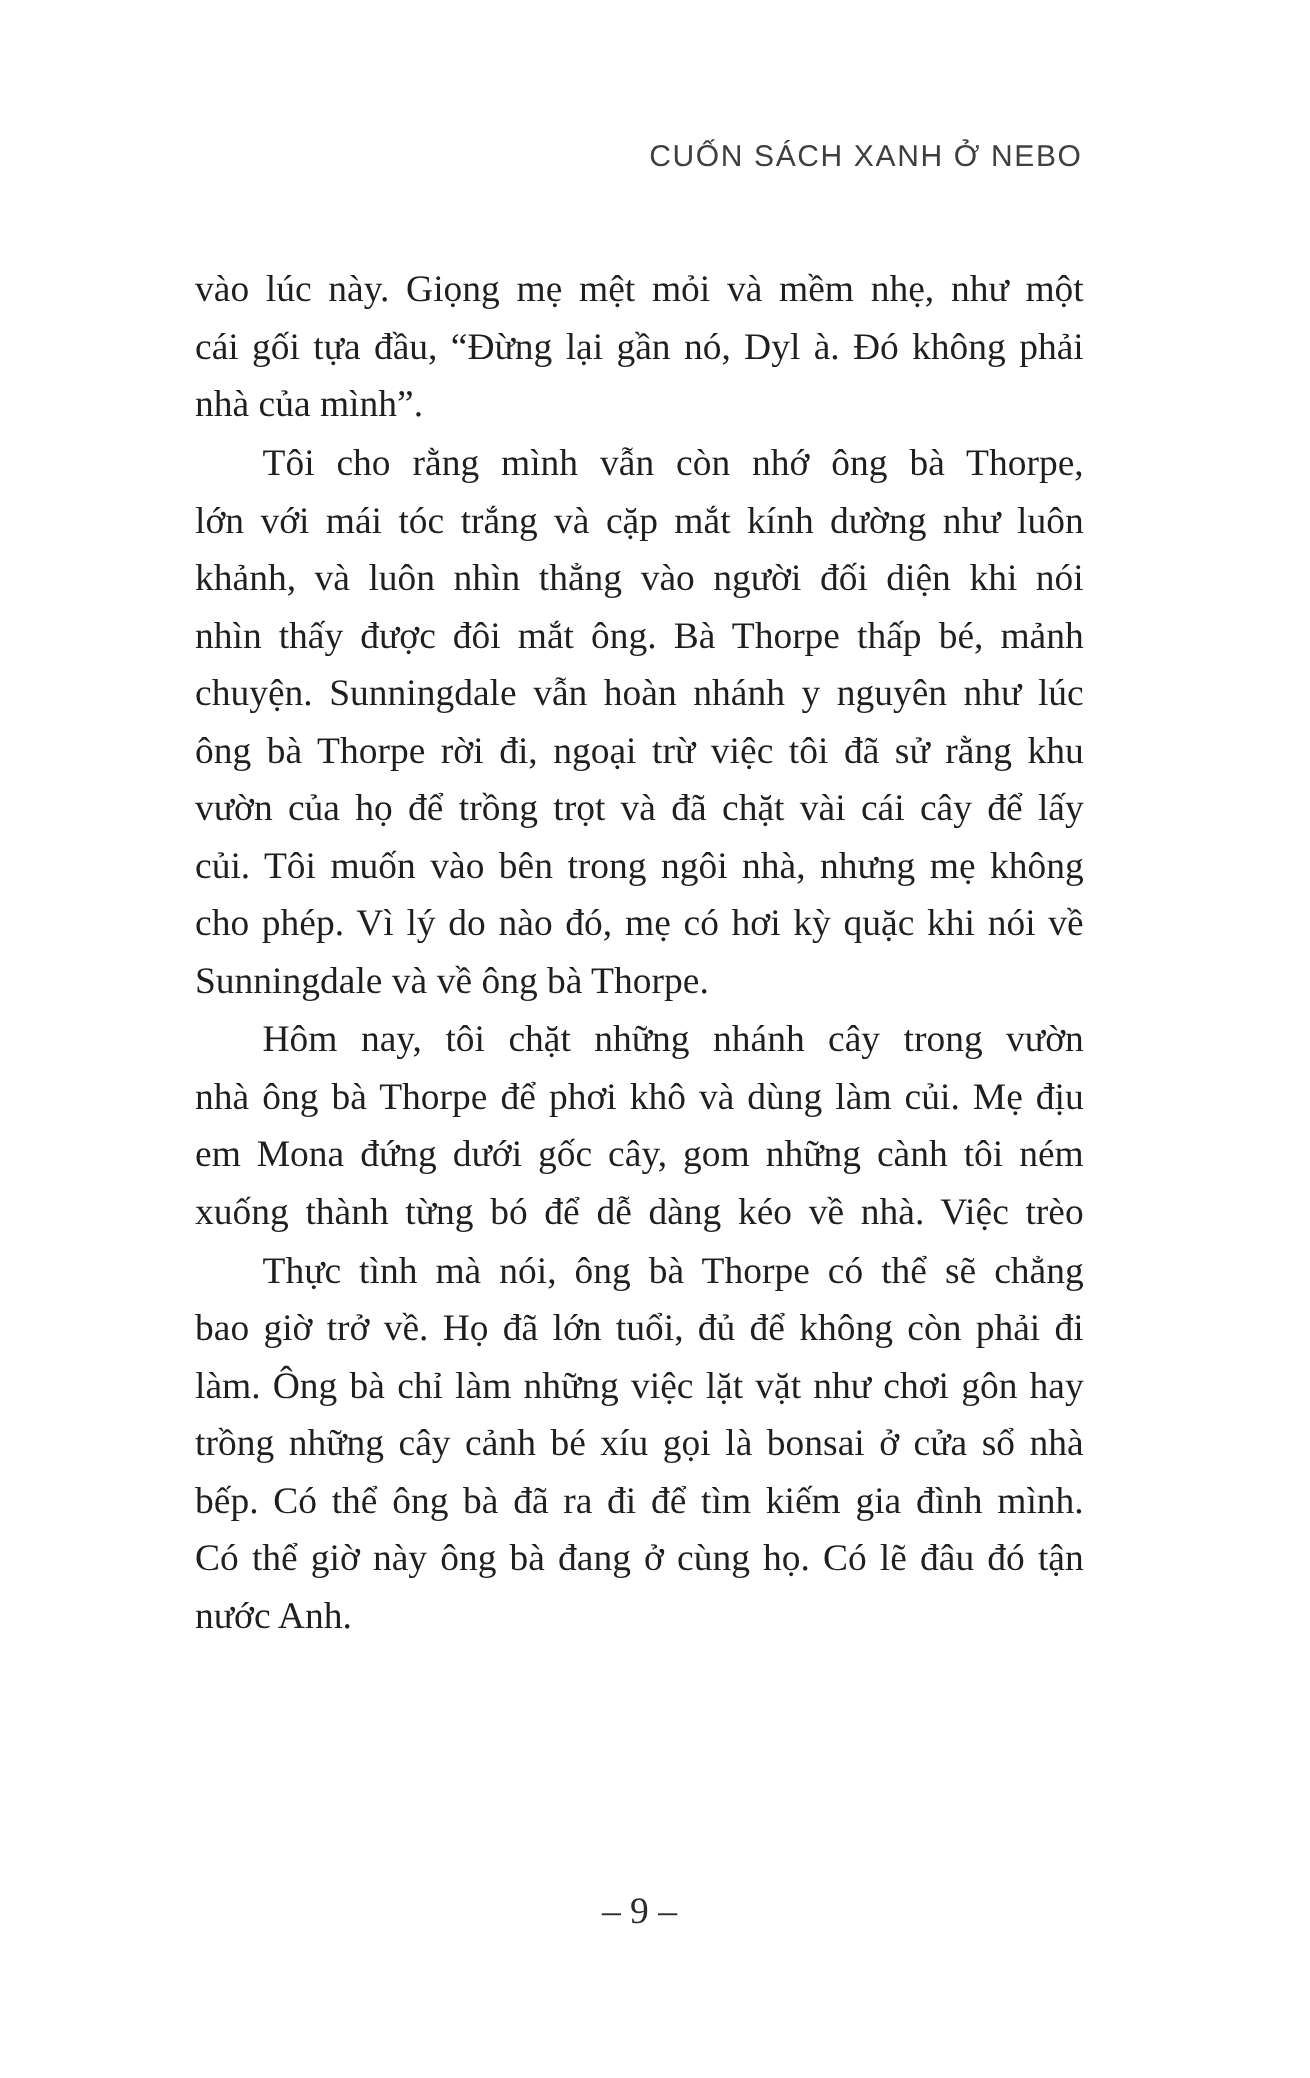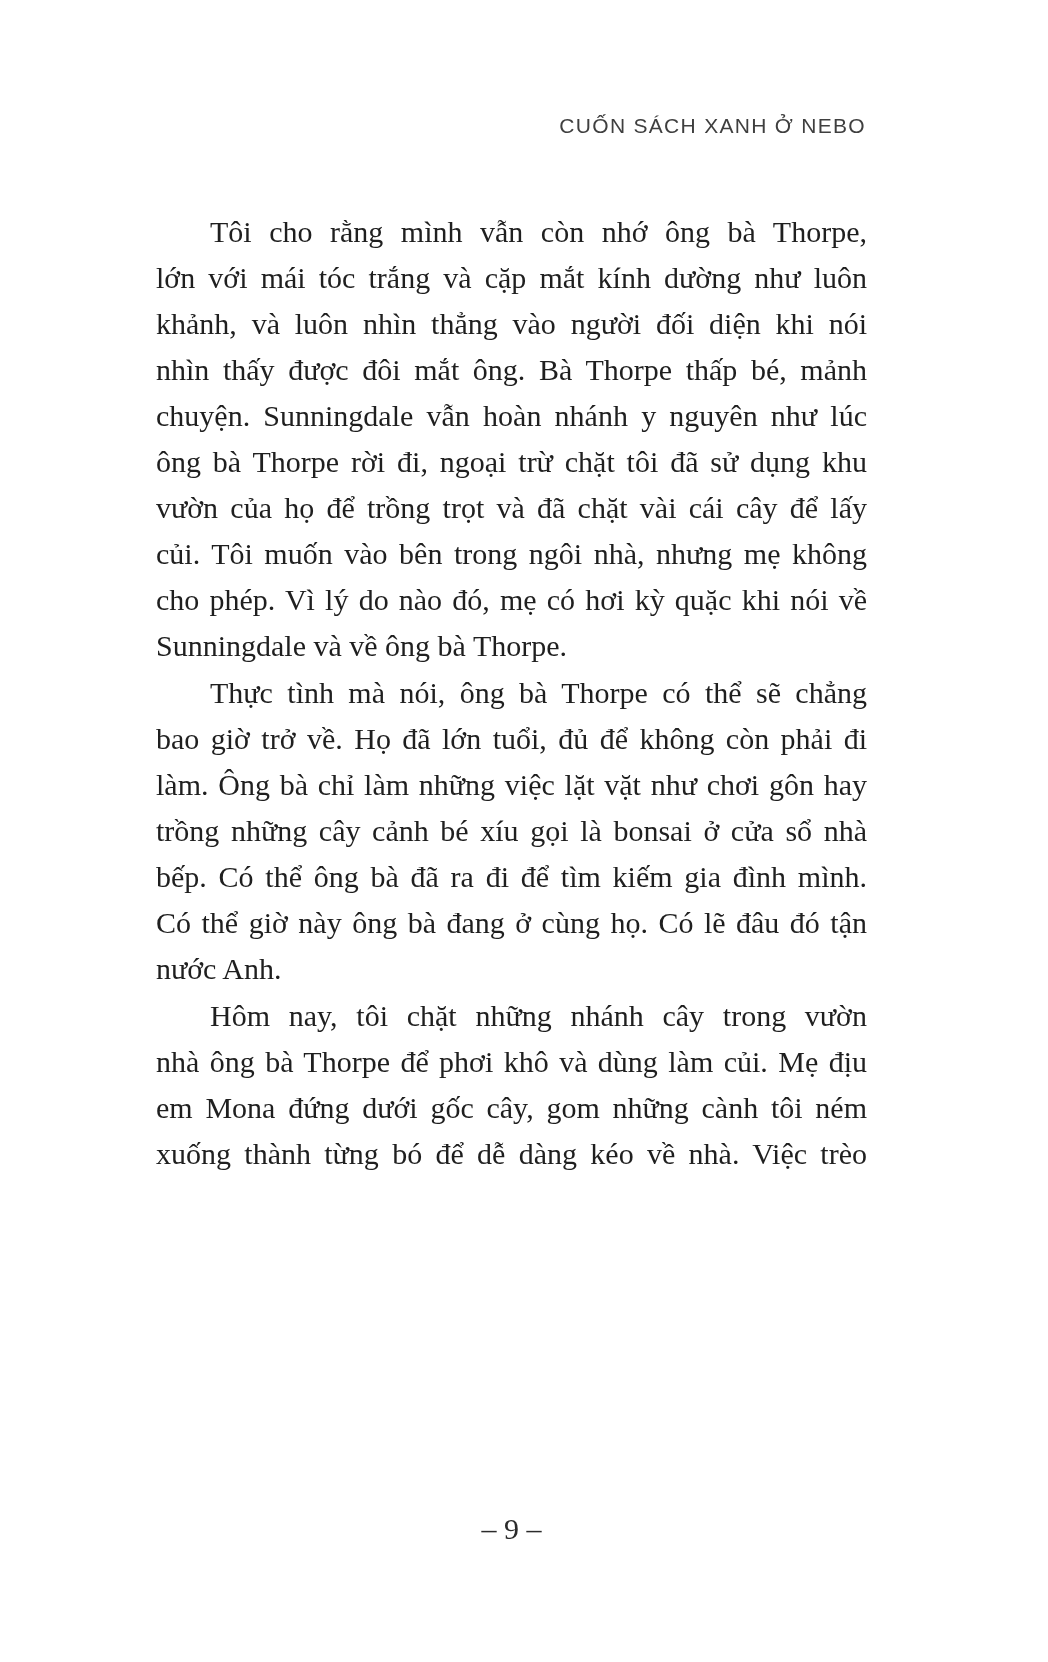--- a/index.html
+++ b/index.html
@@ -12,21 +12,21 @@
     background: #ffffff;
     overflow: hidden;
     font-family: "Liberation Serif", "DejaVu Serif", serif;
   }
 
   .running-head {
     position: absolute;
     top: 113px;
     right: 182px;
     font-family: "Liberation Sans", "DejaVu Sans", sans-serif;
-    font-size: 21px;
+    font-size: 24px;
     line-height: 26px;
     letter-spacing: 1.3px;
     color: #3f3f3f;
     white-space: nowrap;
   }
 
   .body-text {
     position: absolute;
     top: 209px;
     left: 156px;
@@ -59,48 +59,53 @@
 </style>
 </head>
 <body>
 
 <div class="page">
 
   <div class="running-head">CUỐN SÁCH XANH Ở NEBO</div>
 
   <div class="body-text">
 
+    <div class="para">
+      <div class="line">vào lúc này. Giọng mẹ mệt mỏi và mềm nhẹ, như một</div>
+      <div class="line">cái gối tựa đầu, “Đừng lại gần nó, Dyl à. Đó không phải</div>
+      <div class="line end">nhà của mình”.</div>
+    </div>
 
     <div class="para">
       <div class="line indent">Tôi cho rằng mình vẫn còn nhớ ông bà Thorpe,</div>
       <div class="line">lớn với mái tóc trắng và cặp mắt kính dường như luôn</div>
       <div class="line">khảnh, và luôn nhìn thẳng vào người đối diện khi nói</div>
       <div class="line">nhìn thấy được đôi mắt ông. Bà Thorpe thấp bé, mảnh</div>
       <div class="line">chuyện. Sunningdale vẫn hoàn nhánh y nguyên như lúc</div>
-      <div class="line">ông bà Thorpe rời đi, ngoại trừ chặt tôi đã sử dụng khu</div>
+      <div class="line">ông bà Thorpe rời đi, ngoại trừ việc tôi đã sử rằng khu</div>
       <div class="line">vườn của họ để trồng trọt và đã chặt vài cái cây để lấy</div>
       <div class="line">củi. Tôi muốn vào bên trong ngôi nhà, nhưng mẹ không</div>
       <div class="line">cho phép. Vì lý do nào đó, mẹ có hơi kỳ quặc khi nói về</div>
       <div class="line end">Sunningdale và về ông bà Thorpe.</div>
+    </div>
+
+    <div class="para">
+      <div class="line indent">Hôm nay, tôi chặt những nhánh cây trong vườn</div>
+      <div class="line">nhà ông bà Thorpe để phơi khô và dùng làm củi. Mẹ địu</div>
+      <div class="line">em Mona đứng dưới gốc cây, gom những cành tôi ném</div>
+      <div class="line">xuống thành từng bó để dễ dàng kéo về nhà. Việc trèo</div>
     </div>
 
     <div class="para">
       <div class="line indent">Thực tình mà nói, ông bà Thorpe có thể sẽ chẳng</div>
       <div class="line">bao giờ trở về. Họ đã lớn tuổi, đủ để không còn phải đi</div>
       <div class="line">làm. Ông bà chỉ làm những việc lặt vặt như chơi gôn hay</div>
       <div class="line">trồng những cây cảnh bé xíu gọi là bonsai ở cửa sổ nhà</div>
       <div class="line">bếp. Có thể ông bà đã ra đi để tìm kiếm gia đình mình.</div>
       <div class="line">Có thể giờ này ông bà đang ở cùng họ. Có lẽ đâu đó tận</div>
       <div class="line end">nước Anh.</div>
     </div>
 
-    <div class="para">
-      <div class="line indent">Hôm nay, tôi chặt những nhánh cây trong vườn</div>
-      <div class="line">nhà ông bà Thorpe để phơi khô và dùng làm củi. Mẹ địu</div>
-      <div class="line">em Mona đứng dưới gốc cây, gom những cành tôi ném</div>
-      <div class="line">xuống thành từng bó để dễ dàng kéo về nhà. Việc trèo</div>
-    </div>
-
   </div>
 
   <div class="page-footer">– 9 –</div>
 
 </div>
 
 </body></html>

